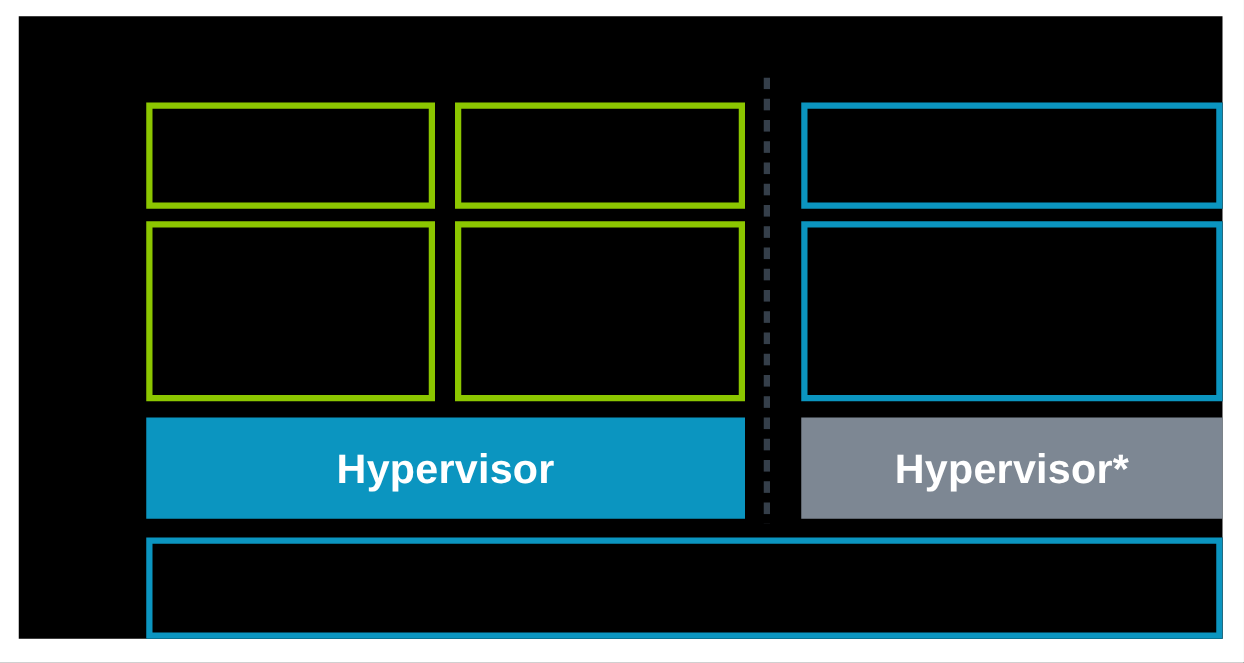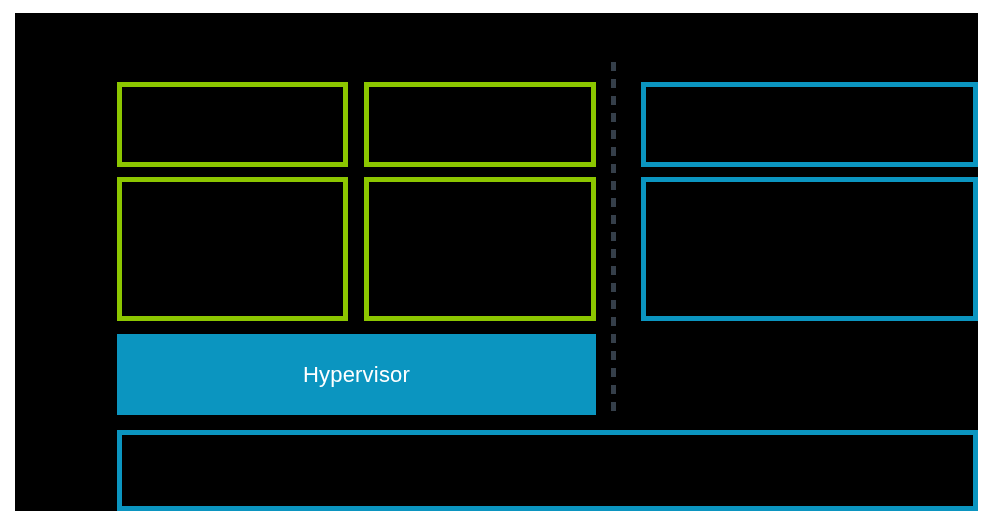--- a/index.html
+++ b/index.html
@@ -46,22 +46,22 @@
   }
 
   
   .bar {
     position: absolute;
     box-sizing: border-box;
     display: flex;
     align-items: center;
     justify-content: center;
     color: #ffffff;
-    font-size: 22px;
-    font-weight: 400;
+    font-size: 33px;
+    font-weight: 700;
     letter-spacing: 0.2px;
     line-height: 1;
     white-space: nowrap;
   }
 
   .bar-blue { background: #0B95C0; }
   .bar-gray { background: #7D8793; }
 
   
   .divider {
@@ -108,18 +108,19 @@
   <div class="box box-green" id="vm-bl"></div>
 
   <div class="box box-green" id="vm-br"></div>
 
   <div class="box box-blue" id="container-top"></div>
 
   <div class="box box-blue" id="container-bottom"></div>
 
   <div class="bar bar-blue" id="hypervisor-left">Hypervisor</div>
 
+  <div class="bar bar-gray" id="hypervisor-right">Hypervisor*</div>
 
   <div class="box box-blue" id="hardware-bar"></div>
 
   <div class="divider" id="split-divider"></div>
 
 </div>
 
 </body></html>

